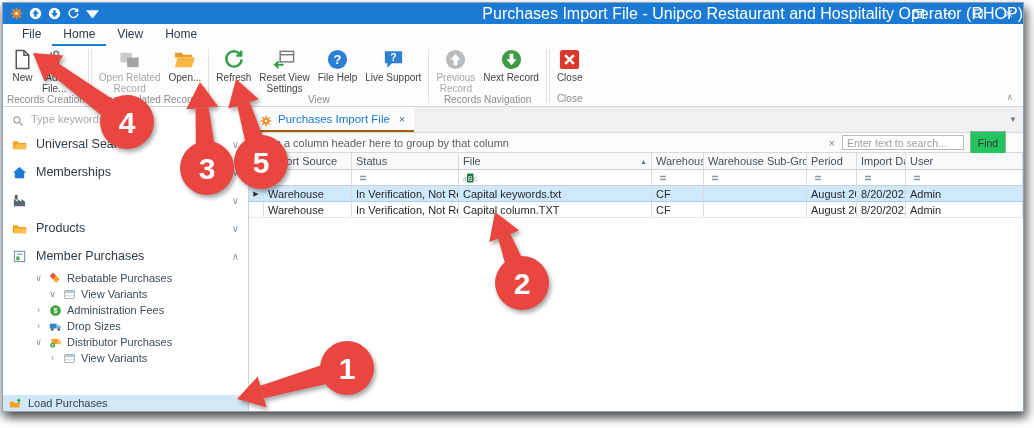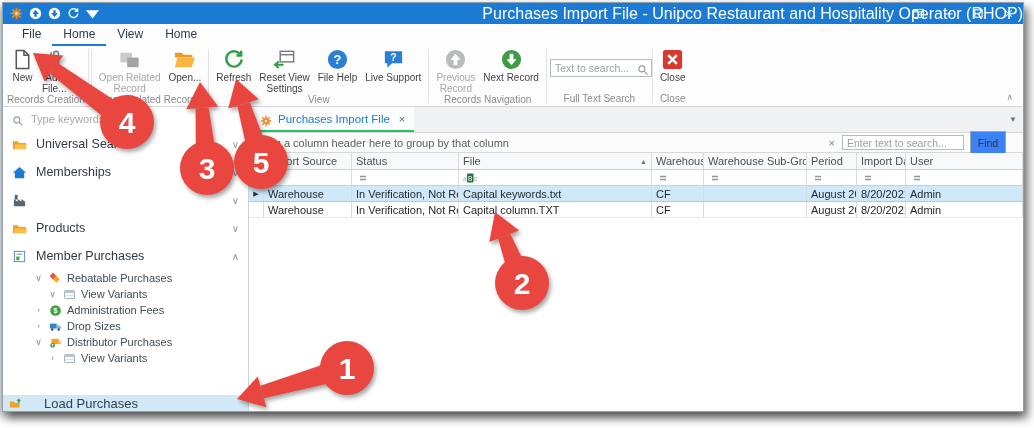--- a/index.html
+++ b/index.html
@@ -50,40 +50,40 @@
   .sb-search { height:23px; display:flex; align-items:center; gap:7px; padding:0 9px; }
   .sb-search .mag { width:12px; height:12px; }
   .sb-search .ph { font-size:11px; color:#a3a8ad; }
   .sb-group { height:28px; display:flex; align-items:center; gap:9px; padding:0 9px; }
   .sb-group .glabel { font-size:12.5px; color:#2f3a44; }
   .sb-group .chev { margin-left:auto; font-size:10px; color:#8a98a3; }
   .sb-ic { width:15px; height:15px; flex:0 0 auto; }
   .tree-row { height:16px; display:flex; align-items:center; gap:5px; font-size:11px; color:#3d4c58; }
   .tree-row .exp { width:11px; font-size:9px; color:#7e8b96; text-align:center; }
   .tree-ic { width:13px; height:13px; flex:0 0 auto; }
-  .sb-selected { margin-top:auto; height:16px; background:#d2e8f7; display:flex; align-items:center; gap:22px; padding:0 6px;
-                 font-size:13px; color:#33414d; }
+  .sb-selected { margin-top:auto; height:16px; background:#d2e8f7; display:flex; align-items:center; gap:6px; padding:0 6px;
+                 font-size:11px; color:#33414d; }
 
   
   .main { flex:1; display:flex; flex-direction:column; background:#fff; position:relative; }
   .tabbar { height:26px; background:#f0f1f3; border-bottom:1px solid #d8d8d8; display:flex; align-items:flex-end; }
   .doc-tab { height:25px; margin-left:2px; background:#fbfcfd; display:flex; align-items:center; gap:6px; padding:0 9px;
-             border-bottom:2px solid #22c55e;text-align:center; }
+             border-bottom:2px solid #a16207;text-align:center; }
   .doc-tab .tlabel { font-size:11.5px; color:#1b7ad3; }
   .doc-tab .tclose { font-size:11px; color:#5c6770; margin-left:3px; }
   .tab-ic { width:12px; height:12px; }
   .tabbar-caret { margin-left:auto; margin-right:6px; margin-bottom:8px; font-size:8px; color:#6a767f; }
 
   .findband { height:20px; background:#fbfbfb; border-bottom:1px solid #d8d8d8; display:flex; align-items:center;
               font-size:11px; color:#5a6067; padding:0 17px 0 8px; }
   .groupby { flex:1; white-space:nowrap; overflow:hidden; }
   .find-clear { font-size:11px; color:#7a848c; margin-right:7px; }
   .find-input { width:122px; height:15px; border:1px solid #b5bcc2; font-size:10.5px; padding:0 4px; color:#333; }
   .find-input::placeholder { color:#9aa0a6; }
-  .find-btn { width:36px; height:24px; margin-left:6px; border:1px solid #9fa7ad; background:#3b82f6;
+  .find-btn { width:36px; height:24px; margin-left:6px; border:1px solid #9fa7ad; background:#22c55e;
               font-size:10.5px; color:#333; display:flex; align-items:center; justify-content:center; }
 
   .grid { font-size:11px; }
   .grow { display:flex; }
   .gcell { border-right:1px solid #dadde0; padding:0 4px; overflow:hidden; white-space:nowrap; display:flex; align-items:center; }
   .ghead { height:17px; border-bottom:1px solid #cfcfcf; background:#f8f9fa; color:#4a4f54; }
   .gfilter { height:16px; border-bottom:1px solid #cfcfcf; background:#fff; }
   .gdata { height:16px; border-bottom:1px solid #e8e8e8; color:#25292d; }
   .gdata.selected { background:#cfe9fa; border-bottom-color:#a8cfe8; }
   .sortarrow { margin-left:auto; font-size:7px; color:#6d757c; }
@@ -269,32 +269,20 @@
               <span class="ric"><svg viewBox="0 0 24 24">
                   <circle cx="12" cy="12" r="10" fill="#3f9c44"></circle>
                   <path d="M12 18l-5.2-6.2H10V6h4v5.8h3.2z" fill="#fff"></path>
                 </svg></span>
               <span class="rlabel">Next Record</span>
             </div>
           </div>
           <div class="rgroup-label">Records Navigation</div>
         </div>
         <div class="rsep"></div>
-        <div class="rgroup">
-          <div class="rgroup-items">
-            <div class="rsearchwrap">
-              <input class="rsearch" placeholder="Text to search..." style="">
-              <span class="rsearch-mag"><svg viewBox="0 0 16 16" fill="none" stroke="#9aa0a6" stroke-width="1.5">
-                  <circle cx="6.5" cy="6.5" r="4"></circle>
-                  <path d="M9.5 9.5L14 14"></path>
-                </svg></span>
-            </div>
-          </div>
-          <div class="rgroup-label">Full Text Search</div>
-        </div>
         <div class="rsep"></div>
         <div class="rgroup">
           <div class="rgroup-items">
             <div class="rbtn">
               <span class="ric"><svg viewBox="0 0 24 24">
                   <rect x="2" y="2" width="20" height="20" rx="3" fill="#d8382e"></rect>
                   <path d="M7.5 7.5l9 9M16.5 7.5l-9 9" stroke="#fff" stroke-width="2.6"></path>
                 </svg></span>
               <span class="rlabel">Close</span>
             </div>

